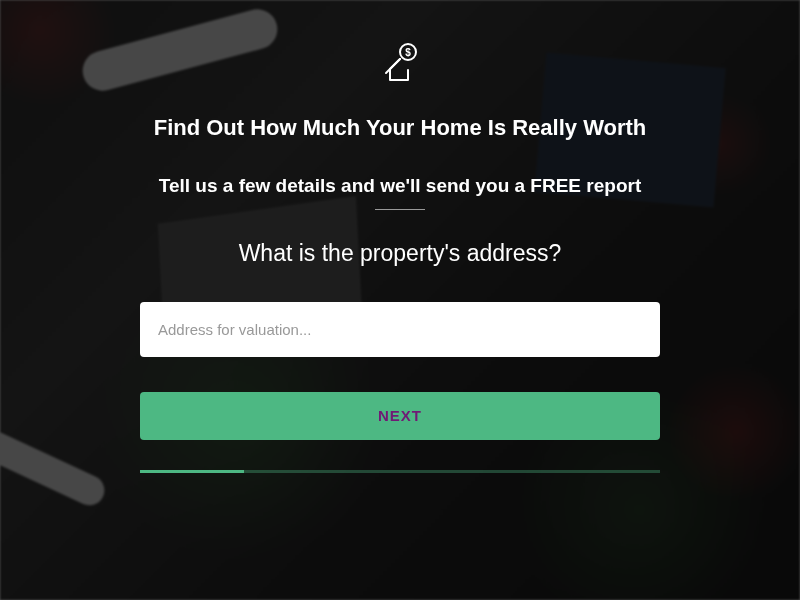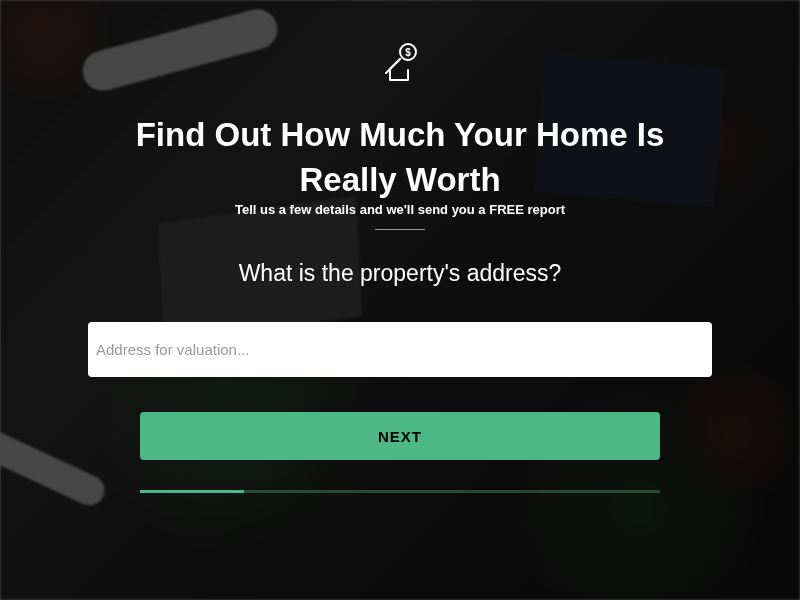--- a/index.html
+++ b/index.html
@@ -96,70 +96,71 @@
     .icon-container {
       margin-bottom: 25px;
     }
     
     .main-icon {
       width: 44px;
       height: 44px;
     }
     
     .title {
-      font-size: 33px;
+      font-size: 22px;
       font-weight: 700;
       text-align: center;
       line-height: 1.35;
       max-width: 560px;
+      margin-bottom: 32px;
     }
     
     .subtitle {
-      font-size: 13px;
+      font-size: 19px;
       font-weight: 600;
       text-align: center;
       margin-bottom: 12px;
     }
     
     .divider {
       width: 50px;
       height: 1px;
       background: #999;
       margin-bottom: 30px;
     }
     
     .question {
       font-size: 23px;
       font-weight: 400;
       text-align: center;
       margin-bottom: 35px;
     }
     
     .address-input {
-      width: 624px;
+      width: 520px;
       height: 55px;
-      padding: 0 8px;
+      padding: 0 18px;
       font-size: 15px;
       border: none;
       border-radius: 4px;
       background: white;
       color: #333;
       outline: none;
       margin-bottom: 35px;
     }
     
     .address-input::placeholder {
       color: #999;
     }
     
     .next-button {
       width: 520px;
       height: 48px;
       background: #4db883;
-      color: #000000;
+      color: #701a75;
       border: none;
       border-radius: 4px;
       font-size: 15px;
       font-weight: 700;
       letter-spacing: 1px;
       cursor: pointer;
       margin-bottom: 30px;
       text-align: center;
     }
     

